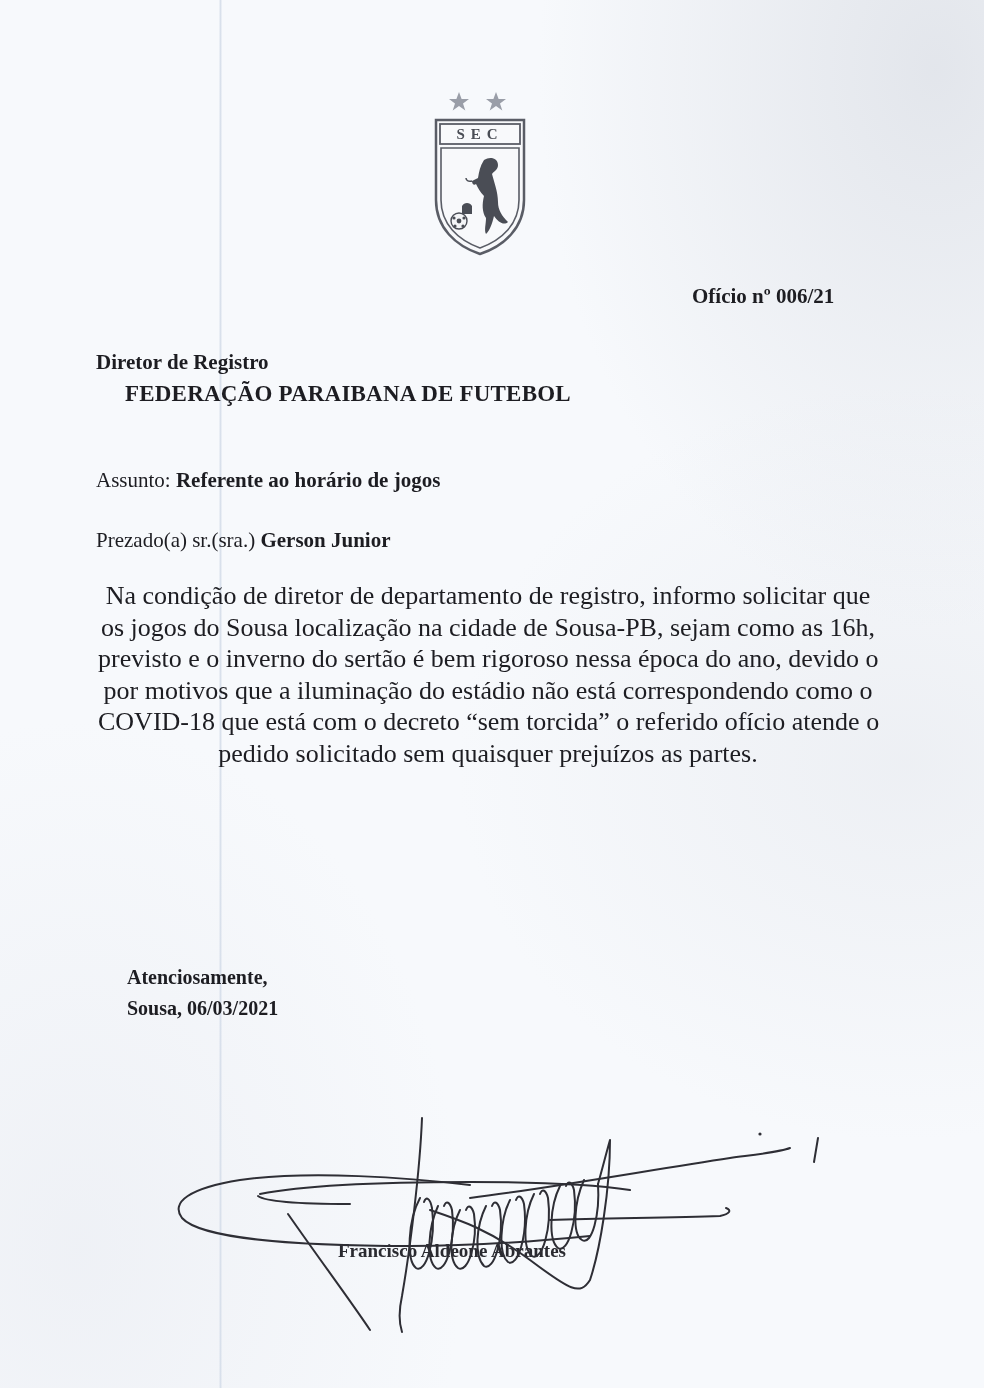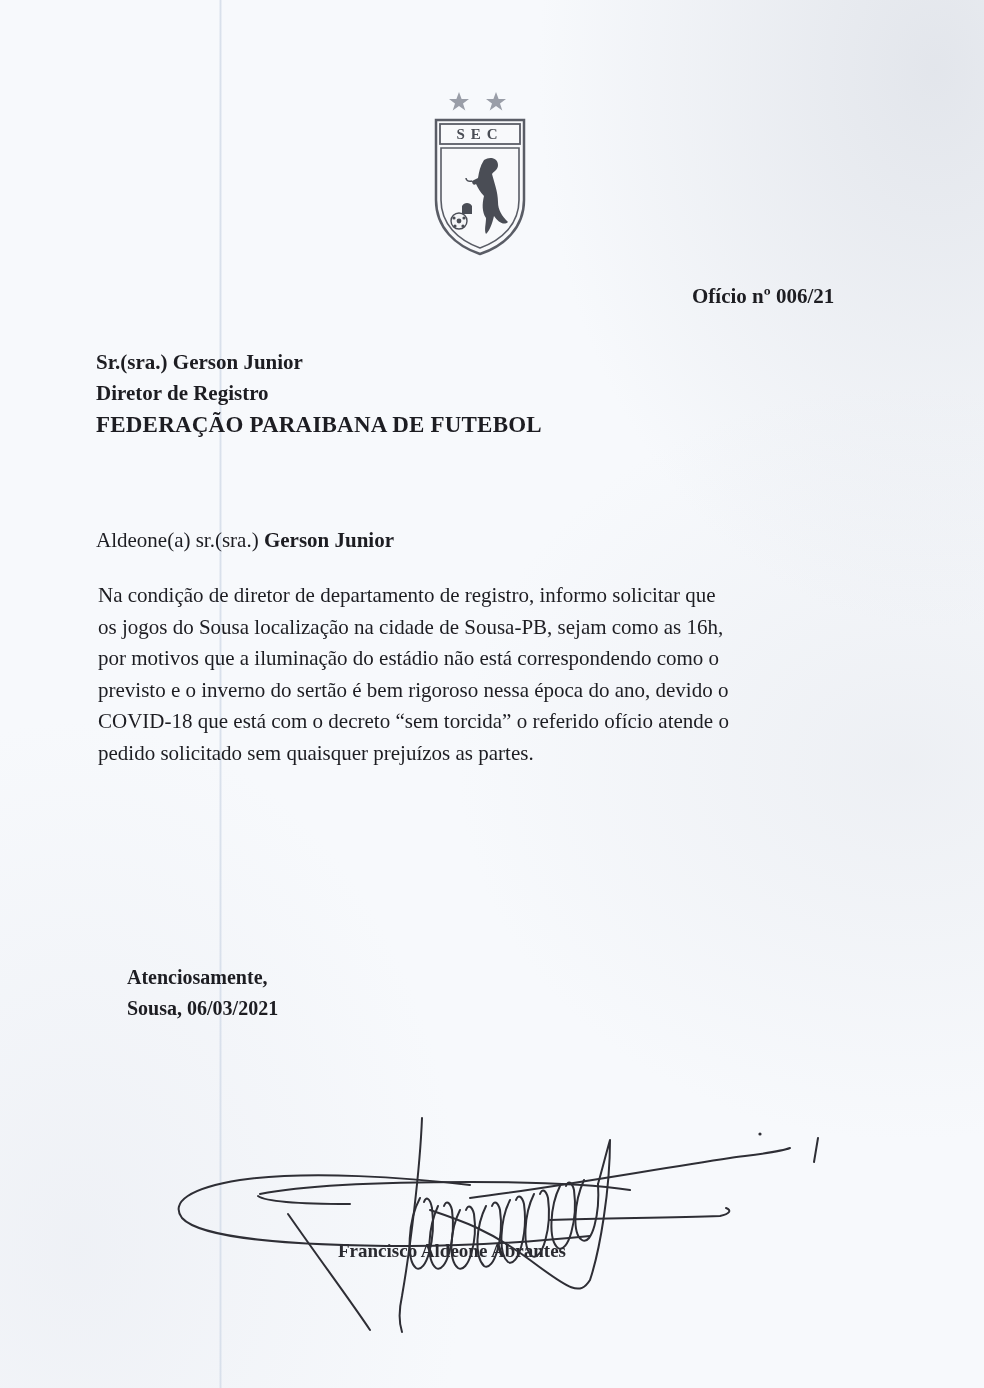--- a/index.html
+++ b/index.html
@@ -50,38 +50,39 @@
       top: 286px;
       font-size: 21px;
     }
     .addressee {
       left: 96px;
       top: 347px;
       font-size: 21px;
       line-height: 31px;
     }
     .addressee .line { display: block; }
-    .addressee .org { font-size: 23px; letter-spacing: 0.2px; }
+    .addressee .org { font-size: 23px; letter-spacing: 0.2px; margin-left: 29px; }
     .subject {
       left: 96px;
       top: 470px;
       font-size: 21px;
     }
     .greeting {
       left: 96px;
       top: 530px;
       font-size: 21px;
     }
     .body-text {
       left: 98px;
       top: 580px;
-      font-size: 21px;
+      font-size: 26px;
       line-height: 31.5px;
       white-space: normal;
       width: 780px;
+      text-align: center;
     }
     .body-text .line { display: block; white-space: nowrap; }
     .closing {
       left: 103px;
       top: 962px;
       font-size: 20px;
       line-height: 31px;
       margin-left: 24px;
     }
     .closing .line { display: block; }
@@ -131,35 +132,37 @@
       <circle cx="32" cy="130" r="1.6" fill="#4a4d55"></circle>
       <circle cx="23" cy="138" r="1.6" fill="#4a4d55"></circle>
       <circle cx="31" cy="138" r="1.6" fill="#4a4d55"></circle>
     </g>
     <path d="M30,118 C32,114 38,114 40,118 L40,126 L30,126 Z" fill="#4a4d55"></path>
   </svg>
 
   <div class="text bold oficio">Ofício nº 006/21</div>
 
   <div class="text bold addressee">
-    <span class="line">Sr.(sra.)  Gerson Junior</span>
     <span class="line">Diretor de Registro</span>
     <span class="line org">FEDERAÇÃO PARAIBANA DE FUTEBOL</span>
   </div>
 
+  <div class="text subject">
+    <span>Assunto: </span><span class="bold">Referente ao horário de jogos</span>
+  </div>
 
   <div class="text greeting">
-    <span>Aldeone(a) sr.(sra.) </span><span class="bold">Gerson Junior</span>
+    <span>Prezado(a) sr.(sra.) </span><span class="bold">Gerson Junior</span>
   </div>
 
   <div class="text body-text">
     <span class="line">Na condição de diretor de departamento de registro, informo solicitar que</span>
     <span class="line">os jogos do Sousa localização na cidade de Sousa-PB, sejam como as 16h,</span>
+    <span class="line">previsto e o inverno do sertão é bem rigoroso nessa época do ano, devido o</span>
     <span class="line">por motivos que a iluminação do estádio não está correspondendo como o</span>
-    <span class="line">previsto e o inverno do sertão é bem rigoroso nessa época do ano, devido o</span>
     <span class="line">COVID-18 que está com o decreto “sem torcida” o referido ofício atende o</span>
     <span class="line">pedido solicitado sem quaisquer prejuízos as partes.</span>
   </div>
 
   <div class="text bold closing">
     <span class="line">Atenciosamente,</span>
     <span class="line">Sousa, 06/03/2021</span>
   </div>
 
   <div class="text bold signer-name">Francisco Aldeone Abrantes</div>

